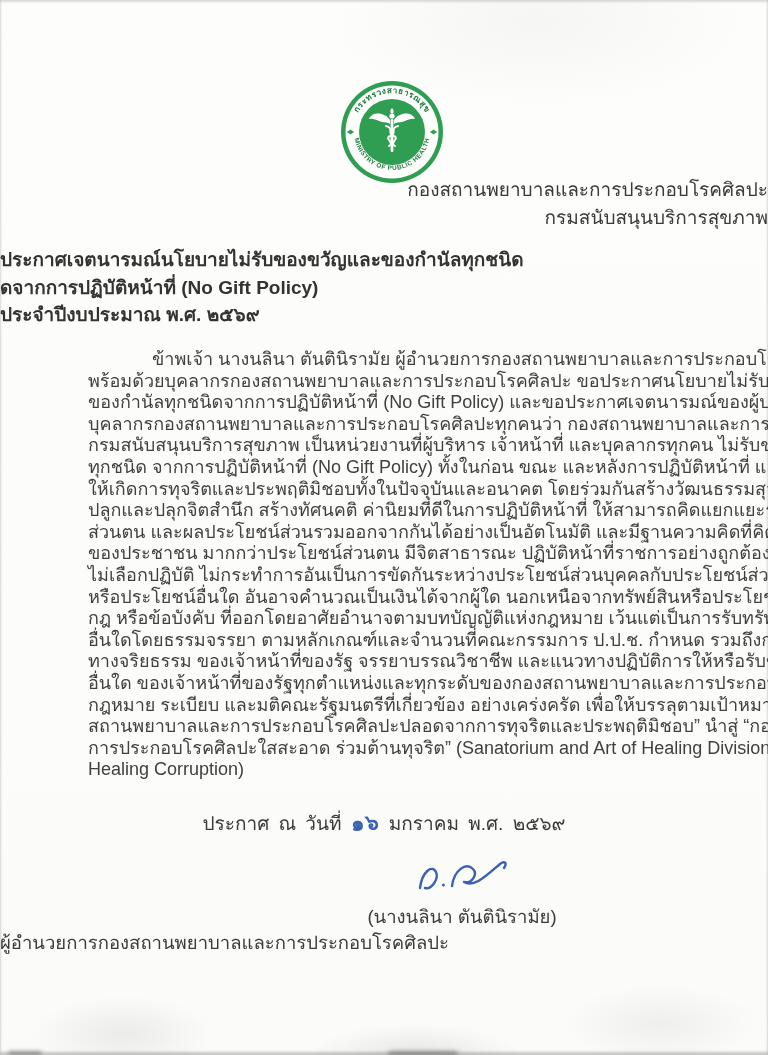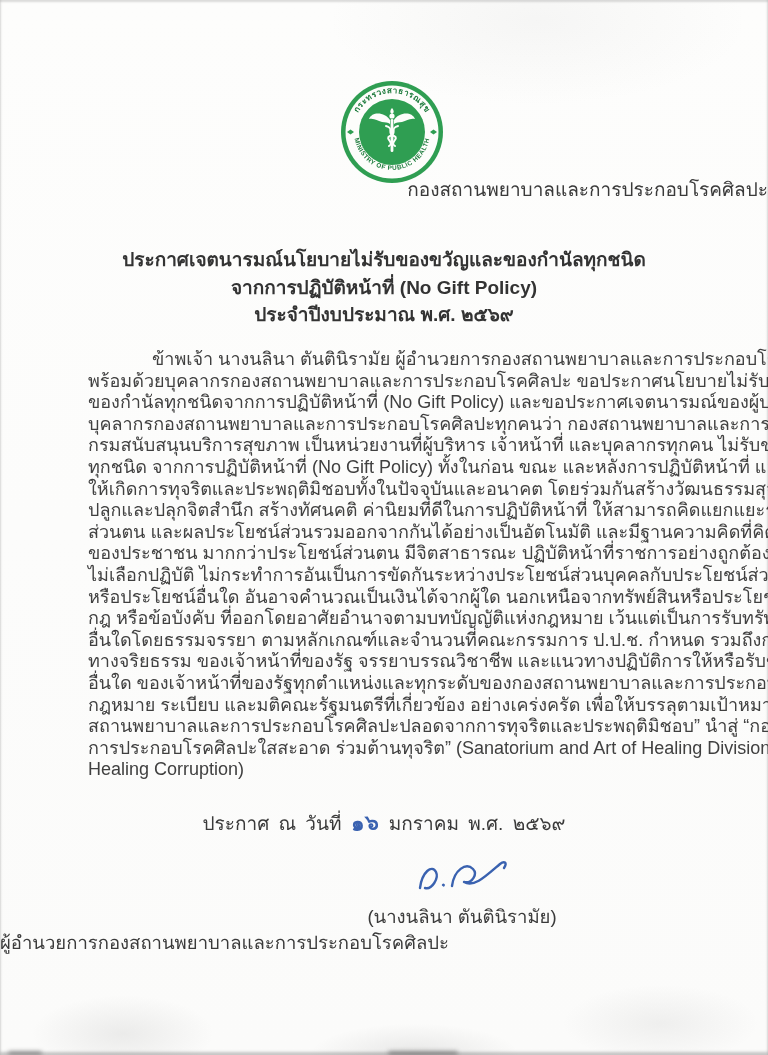--- a/index.html
+++ b/index.html
@@ -18,21 +18,21 @@
       radial-gradient(ellipse 150px 45px at 54% 100%, rgba(110,110,110,.14), transparent 70%),
       radial-gradient(ellipse 140px 55px at 86% 97%, rgba(130,130,130,.10), transparent 70%),
       radial-gradient(ellipse 300px 120px at 70% 2%, rgba(160,160,160,.08), transparent 70%),
       linear-gradient(#fdfdfc, #fbfbfa);
     box-shadow: inset 0 2px 2px rgba(120,120,120,.25), inset 0 -3px 3px rgba(60,60,60,.28);
   }
   .smudge{position:absolute;background:rgba(50,50,50,.45);filter:blur(2px);border-radius:2px;}
   .logo-wrap{position:absolute;left:336px;top:76px;width:112px;height:112px;}
   .org-header{position:absolute;left:0;top:176px;width:768px;text-align:right;
     font-size:19px;line-height:28px;color:#3a3a3a;}
-  .title-block{position:absolute;left:0;top:246px;width:768px;text-align:center;
+  .title-block{position:absolute;left:0;top:246px;width:768px;
     font-size:19px;line-height:27.5px;font-weight:bold;color:#333;}
   .body-block{position:absolute;left:88px;top:349px;width:604px;
     font-size:18px;line-height:21.6px;color:#404040;}
   .body-block .line{white-space:nowrap;}
   .body-block .indent{padding-left:64px;}
   .issue-line{position:absolute;left:0;top:806px;width:768px;text-align:center;
     font-size:19px;color:#3a3a3a;word-spacing:4px;}
   .ink{color:#3a62b0;font-weight:bold;letter-spacing:1px;}
   .hand-day{display:inline-block;transform:rotate(-4deg);font-size:21px;}
   .sig-mark{position:absolute;left:412px;top:852px;width:110px;height:48px;}
@@ -76,25 +76,26 @@
       </g>
       <g fill="none" stroke="#fdfdfb" stroke-width="2" stroke-linecap="round">
         <path d="M-6,-6 C3,-3.5 -6,1 2,4 C8,6.5 -3,10.5 3,14"></path>
         <path d="M6,-6 C-3,-3.5 6,1 -2,4 C-8,6.5 3,10.5 -3,14"></path>
       </g>
     </svg>
   </div>
 
   <div class="org-header">
     <div>กองสถานพยาบาลและการประกอบโรคศิลปะ</div>
+    <div>กรมสนับสนุนบริการสุขภาพ</div>
   </div>
 
   <div class="title-block">
     <div>ประกาศเจตนารมณ์นโยบายไม่รับของขวัญและของกำนัลทุกชนิด</div>
-    <div>จากการปฏิบัติหน้าที่ (No Gift Policy)</div>
+    <div>ดจากการปฏิบัติหน้าที่ (No Gift Policy)</div>
     <div>ประจำปีงบประมาณ พ.ศ. ๒๕๖๙</div>
   </div>
 
   <div class="body-block">
     <div class="line indent">ข้าพเจ้า นางนลินา ตันตินิรามัย ผู้อำนวยการกองสถานพยาบาลและการประกอบโรคศิลปะ</div>
     <div class="line">พร้อมด้วยบุคลากรกองสถานพยาบาลและการประกอบโรคศิลปะ ขอประกาศนโยบายไม่รับของขวัญและ</div>
     <div class="line">ของกำนัลทุกชนิดจากการปฏิบัติหน้าที่ (No Gift Policy) และขอประกาศเจตนารมณ์ของผู้บริหาร เจ้าหน้าที่ และ</div>
     <div class="line">บุคลากรกองสถานพยาบาลและการประกอบโรคศิลปะทุกคนว่า  กองสถานพยาบาลและการประกอบโรคศิลปะ</div>
     <div class="line">กรมสนับสนุนบริการสุขภาพ เป็นหน่วยงานที่ผู้บริหาร เจ้าหน้าที่ และบุคลากรทุกคน ไม่รับของขวัญและของกำนัล</div>
     <div class="line">ทุกชนิด จากการปฏิบัติหน้าที่ (No Gift Policy) ทั้งในก่อน ขณะ และหลังการปฏิบัติหน้าที่ และการรับนั้นจะส่งผล</div>

